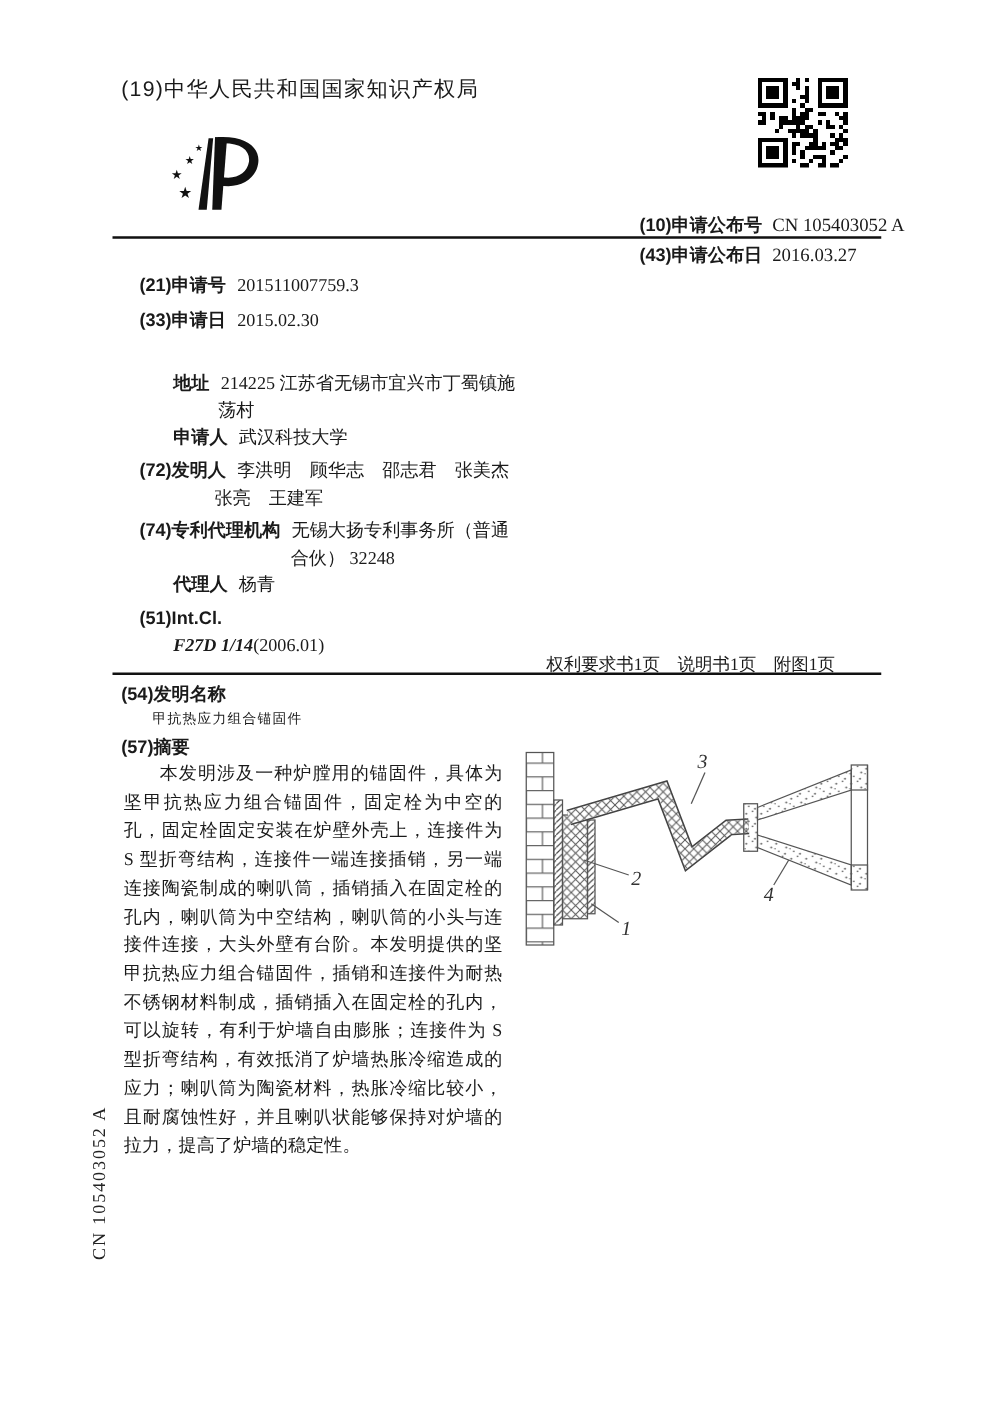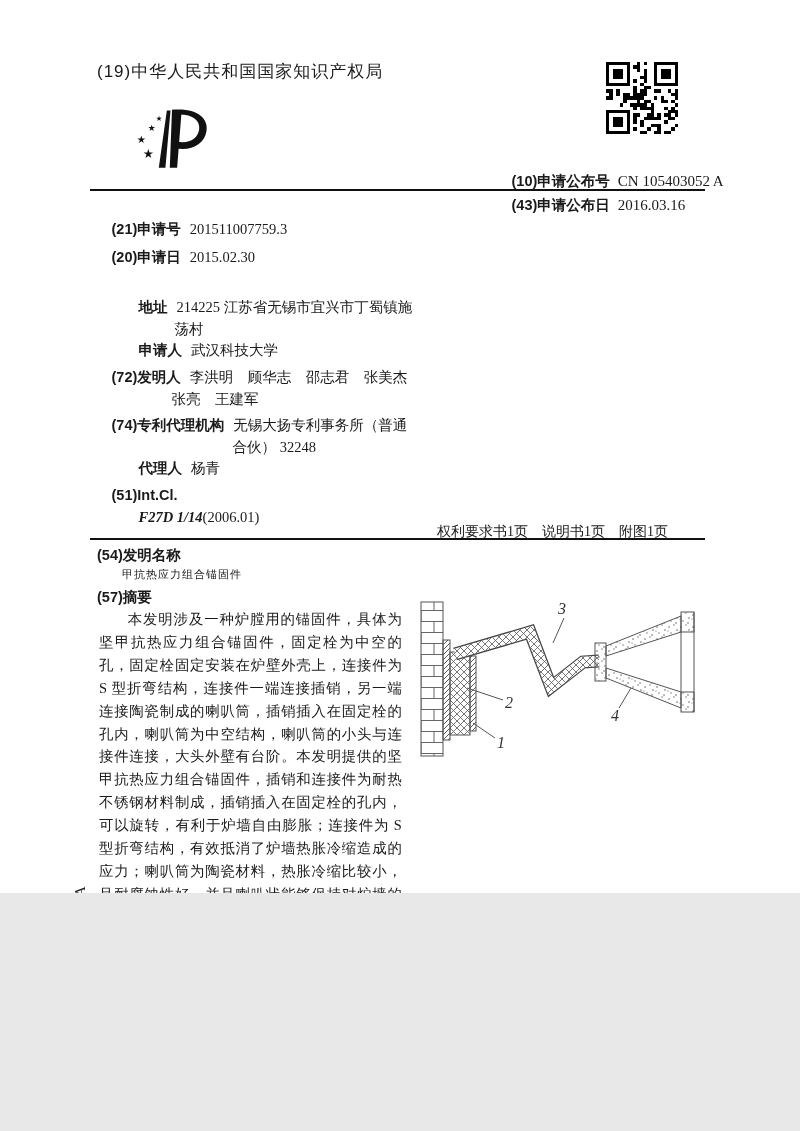--- a/index.html
+++ b/index.html
@@ -1,17 +1,17 @@
 <!DOCTYPE html>
 <html><head>
 <meta charset="utf-8">
 <style>
   html,body{margin:0;padding:0;background:#e8e8e8;}
   .page{
-    position:relative;width:800px;height:893px;background:#ffffff;
+    position:relative;width:800px;height:1131px;background:#ffffff;
     font-family:"Liberation Serif","DejaVu Serif",serif;color:#1a1a1a;overflow:hidden;
     margin:0 auto;
   }
   .abs{position:absolute;}
   .lbl{font-family:"Liberation Sans","DejaVu Sans",sans-serif;font-weight:bold;}
   .val{font-family:"Liberation Serif","DejaVu Serif",serif;}
   .row{position:absolute;font-size:14.5px;white-space:pre;line-height:19px;}
   .row .val{margin-left:9px;}
   .rule{position:absolute;background:#111;height:2px;}
   .office{font-family:"Liberation Sans","DejaVu Sans",sans-serif;font-size:17px;letter-spacing:1px;}
@@ -165,31 +165,31 @@
         <rect x="16" y="2" width="3" height="3" fill="#000"></rect>
         <rect x="0" y="14" width="7" height="7" fill="#000"></rect>
         <rect x="1" y="15" width="5" height="5" fill="#fff"></rect>
         <rect x="2" y="16" width="3" height="3" fill="#000"></rect>
       </svg></div>
 
   <div class="abs publine" style="left:497px;top:145px;">
     <span class="lbl">(10)申请公布号</span><span class="val">CN 105403052 A</span>
   </div>
   <div class="abs publine" style="left:497px;top:169px;">
-    <span class="lbl">(43)申请公布日</span><span class="val">2016.03.16</span>
+    <span class="lbl">(43)申请公布日</span><span class="val">2016.03.27</span>
   </div>
 
   <div class="rule" style="left:90px;top:189px;width:615px;"></div>
 
   <div class="row" style="left:97px;top:201px;">
     <span class="lbl">(21)申请号</span><span class="val">201511007759.3</span>
   </div>
 
   <div class="row" style="left:97px;top:229px;">
-    <span class="lbl">(20)申请日</span><span class="val">2015.02.30</span>
+    <span class="lbl">(33)申请日</span><span class="val">2015.02.30</span>
   </div>
 
   <div class="row" style="left:124px;top:279px;">
     <span class="lbl">地址</span><span class="val">214225 江苏省无锡市宜兴市丁蜀镇施</span>
   </div>
   <div class="row" style="left:160px;top:301px;">
     <span class="val" style="margin-left:0;">荡村</span>
   </div>
   <div class="row" style="left:124px;top:322px;">
     <span class="lbl">申请人</span><span class="val">武汉科技大学</span>

